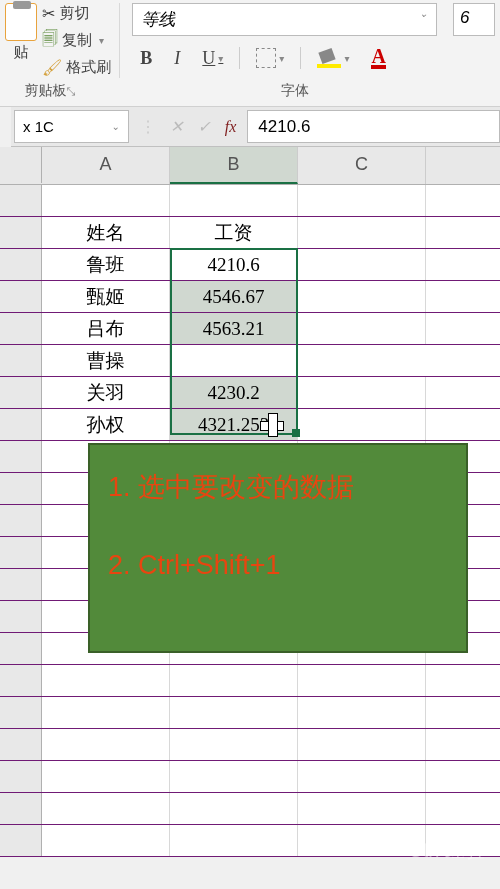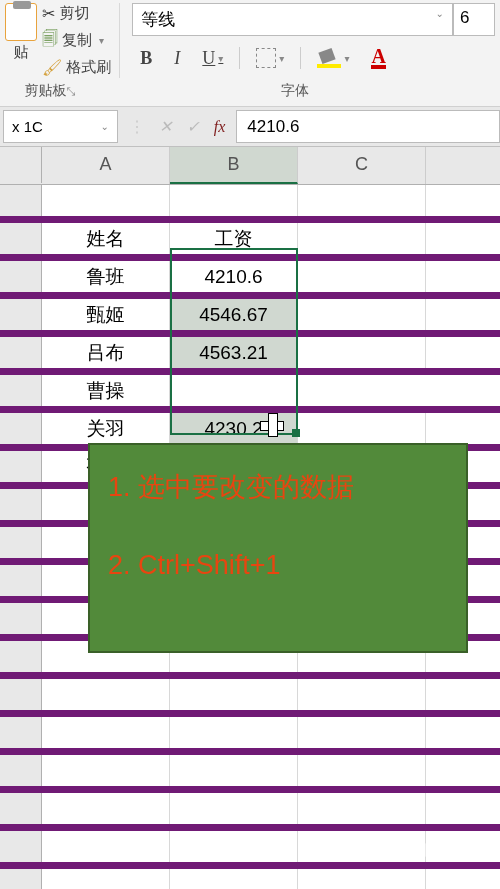--- a/index.html
+++ b/index.html
@@ -77,21 +77,22 @@
     }
     .font-section {
       flex: 1;
       display: flex;
       flex-direction: column;
       gap: 4px;
       padding-left: 8px;
     }
     .font-row1 {
       display: flex;
-      gap: 0;
+      gap: 16px;
+      font-style: italic;
     }
     .font-name {
       flex: 1;
       background: #fff;
       border: 1px solid #bbb;
       padding: 4px 8px;
       display: flex;
       justify-content: space-between;
       font-size: 17px;
     }
@@ -189,20 +190,21 @@
     .dialog-launcher {
       font-size: 11px;
       color: #888;
     }
     .formula-bar {
       display: flex;
       background: #e8e8e8;
       border-bottom: 1px solid #c0c0c0;
       align-items: stretch;
       height: 40px;
+      margin-left: 11px;
     }
     .name-box {
       width: 115px;
       background: #fff;
       border: 1px solid #bbb;
       padding: 6px 8px;
       display: flex;
       justify-content: space-between;
       align-items: center;
       font-size: 15px;
@@ -254,21 +256,22 @@
     }
     .col-header.selected {
       background: #d0d8d0;
       border-bottom: 2px solid #1a7044;
     }
     .grid {
       position: relative;
     }
     .row {
       display: flex;
-      border-bottom: 7px solid #701a75;
+      border-bottom: 1px solid #701a75;
+      font-family: Liberation Serif, serif;
     }
     .row-head {
       width: 42px;
       background: #e8e8e8;
       border-right: 1px solid #b0b0b0;
     }
     .cell {
       width: 128px;
       height: 31px;
       border-right: 1px solid #d8d8d8;

